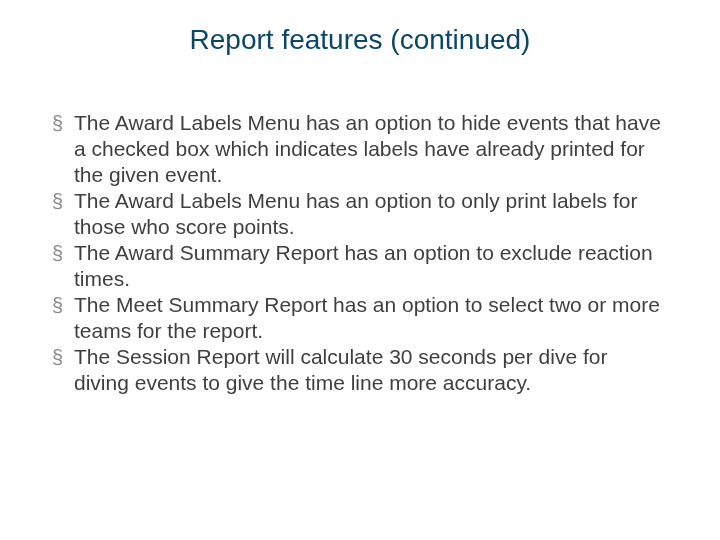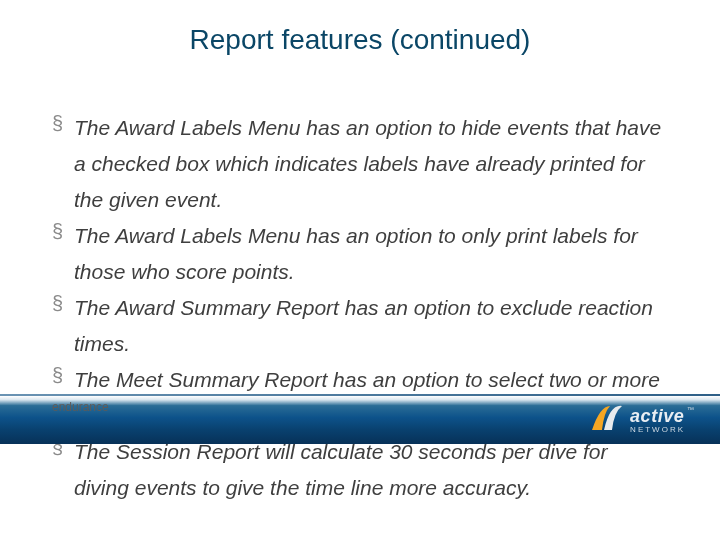--- a/index.html
+++ b/index.html
@@ -7,21 +7,21 @@
     padding: 0;
     width: 720px;
     height: 540px;
     font-family: Arial, Helvetica, sans-serif;
     background: #fff;
     overflow: hidden;
     position: relative;
   }
   .slide {
     width: 720px;
-    height: 444px;
+    height: 504px;
     position: relative;
   }
   .title {
     font-size: 28px;
     color: #0a4666;
     text-align: center;
     padding-top: 24px;
     font-weight: 400;
   }
   .body {
@@ -39,22 +39,21 @@
     color: #8a8a8a;
     font-size: 20px;
     line-height: 26px;
     font-family: "Segoe UI Symbol", "Arial", sans-serif;
     width: 22px;
     flex: 0 0 22px;
   }
   .bullet-text {
     color: #3f3f3f;
     font-size: 21px;
-    line-height: 36px;
-    font-style: italic;
+    line-height: 26px;
   }
   .footer {
     position: absolute;
     left: 0;
     right: 0;
     bottom: 0;
     height: 60px;
   }
   .footer-band {
     position: absolute;
@@ -151,32 +150,14 @@
     <div class="bullet-row">
       <div class="bullet-mark">§</div>
       <div class="bullet-text">The Meet Summary Report has an option to select two or more teams for the report.</div>
     </div>
     <div class="bullet-row">
       <div class="bullet-mark">§</div>
       <div class="bullet-text">The Session Report will calculate 30 seconds per dive for diving events to give the time line more accuracy.</div>
     </div>
   </div>
 
-  <div class="footer">
-    <div class="footer-topline"></div>
-    <div class="footer-band"></div>
-    <div class="footer-label">endurance</div>
-    <div class="logo">
-      <div class="logo-swoosh">
-        <svg viewBox="0 0 36 32" width="36" height="32">
-          <path d="M2 26 Q10 2 20 2 Q14 8 12 26 Z" fill="#f5a623"></path>
-          <path d="M14 26 Q20 0 32 2 Q24 8 22 26 Z" fill="#e8ebee"></path>
-        </svg>
-      </div>
-      <div class="logo-text">
-        <span class="logo-word">active</span>
-        <span class="logo-sub">NETWORK</span>
-      </div>
-      <span class="logo-tm">™</span>
-    </div>
-  </div>
 
 </div>
 
 </body></html>

